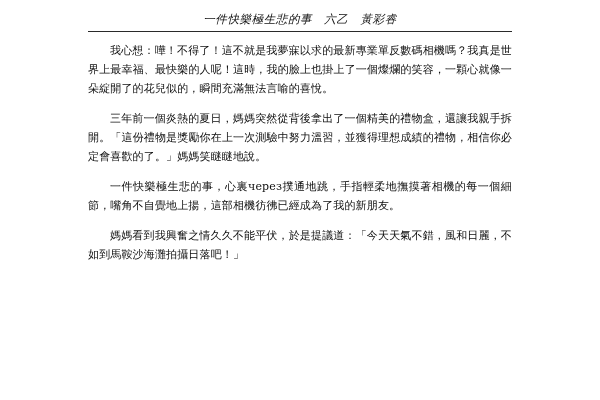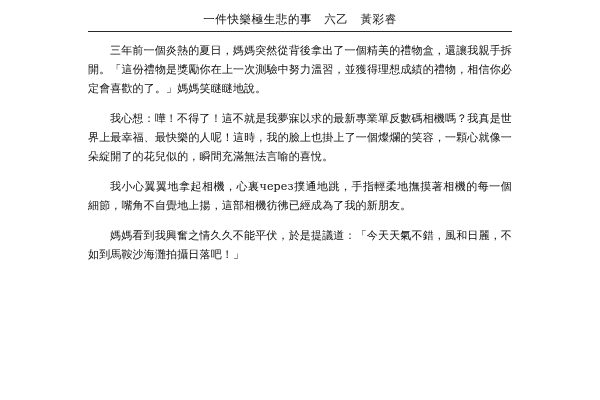--- a/index.html
+++ b/index.html
@@ -22,20 +22,21 @@
     padding: 10px 88px 0 88px;
   }
   .doc-title {
     text-align: center;
     font-size: 11.5px;
     color: #111111;
     letter-spacing: 0.6px;
     line-height: 1.6;
     margin: 0 0 2px 0;
     white-space: nowrap;
+    font-style: italic;
   }
   .title-rule {
     width: 100%;
     height: 1px;
     background: #2a2a2a;
     margin: 3px 0 10px 0;
   }
   .body-text p {
     margin: 0 0 11px 0;
     font-size: 11px;
@@ -50,18 +51,18 @@
     margin-bottom: 4px;
   }
 </style>
 </head>
 <body>
 
 <div class="page">
   <div class="doc-title">一件快樂極生悲的事　六乙　黃彩睿</div>
   <div class="title-rule"></div>
   <div class="body-text">
+    <p>我心想：嘩！不得了！這不就是我夢寐以求的最新專業單反數碼相機嗎？我真是世界上最幸福、最快樂的人呢！這時，我的臉上也掛上了一個燦爛的笑容，一顆心就像一朵綻開了的花兒似的，瞬間充滿無法言喻的喜悅。</p>
     <p>三年前一個炎熱的夏日，媽媽突然從背後拿出了一個精美的禮物盒，還讓我親手拆開。「這份禮物是獎勵你在上一次測驗中努力溫習，並獲得理想成績的禮物，相信你必定會喜歡的了。」媽媽笑瞇瞇地說。</p>
-    <p>我心想：嘩！不得了！這不就是我夢寐以求的最新專業單反數碼相機嗎？我真是世界上最幸福、最快樂的人呢！這時，我的臉上也掛上了一個燦爛的笑容，一顆心就像一朵綻開了的花兒似的，瞬間充滿無法言喻的喜悅。</p>
-    <p>我小心翼翼地拿起相機，心裏через撲通地跳，手指輕柔地撫摸著相機的每一個細節，嘴角不自覺地上揚，這部相機彷彿已經成為了我的新朋友。</p>
+    <p>一件快樂極生悲的事，心裏через撲通地跳，手指輕柔地撫摸著相機的每一個細節，嘴角不自覺地上揚，這部相機彷彿已經成為了我的新朋友。</p>
     <p>媽媽看到我興奮之情久久不能平伏，於是提議道：「今天天氣不錯，風和日麗，不如到馬鞍沙海灘拍攝日落吧！」</p>
   </div>
 </div>
 
 </body></html>

